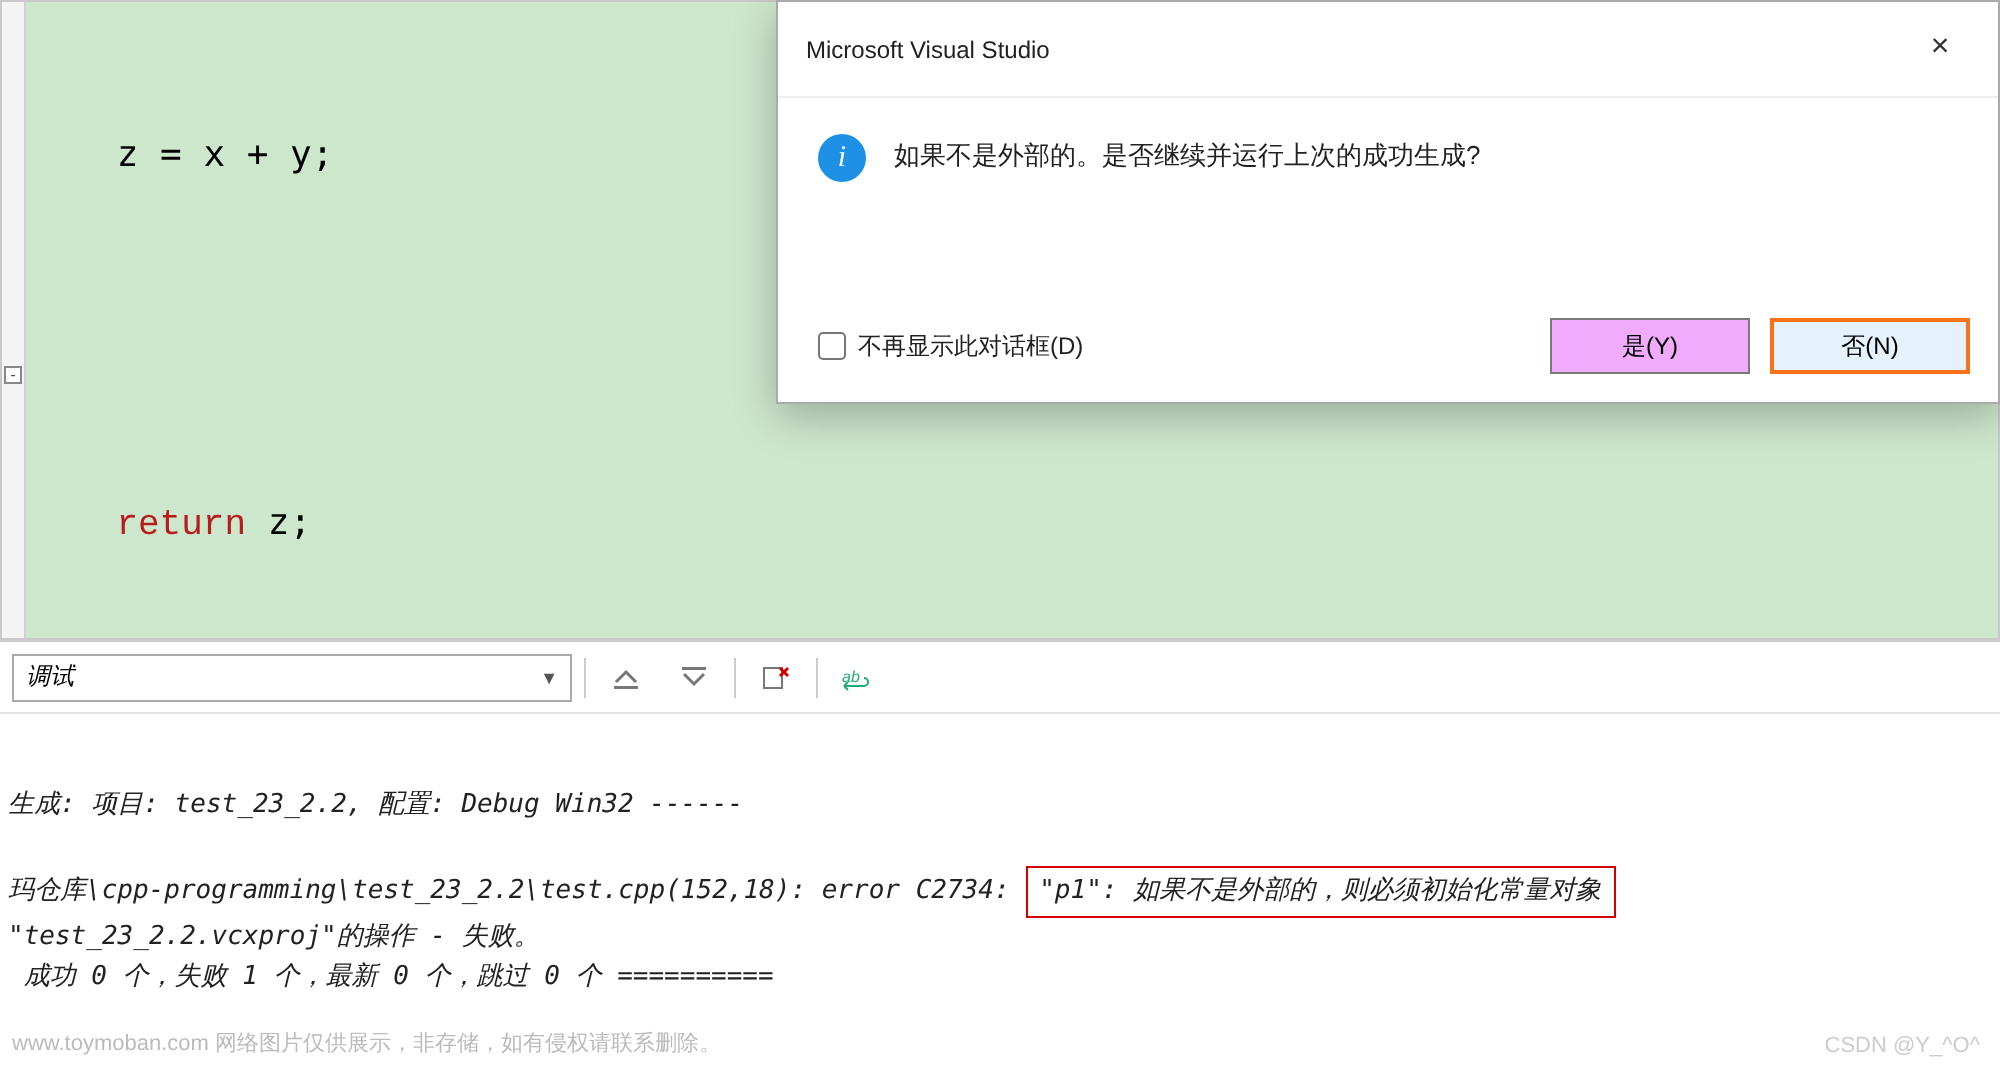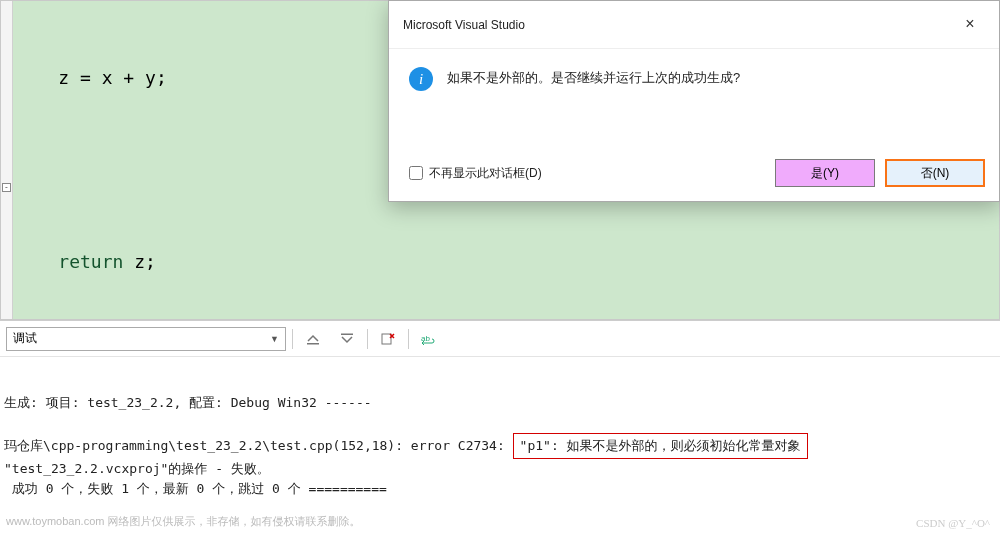--- a/index.html
+++ b/index.html
@@ -42,21 +42,21 @@
   }
   .code {
     position: absolute;
     left: 14px; top: 0;
     font-family: "NSimSun","Consolas",monospace;
     font-size: 18px;
     line-height: 30px;
     white-space: pre;
   }
   .code .line { display: block; height: 30px; margin-top: 32px; }
-  .kw { color: #14532d; }
+  .kw { color: #b91c1c; font-family: Liberation Mono, monospace; }
   .txt { color: #000; }
 
   
   .dialog {
     position: absolute;
     left: 388px; top: 0;
     width: 612px;
     background: #fff;
     border: 1px solid #aaa;
     box-shadow: 0 6px 20px rgba(0,0,0,0.25);
@@ -113,20 +113,21 @@
     background: #e5f1fb;
   }
 
   
   .out {
     position: absolute;
     left: 0; top: 320px;
     width: 1000px; height: 215px;
     background: #fff;
     border-top: 1px solid #ccc;
+    font-style: italic;
   }
   .out-toolbar {
     display: flex; align-items: center;
     height: 36px;
     padding: 0 6px;
     gap: 6px;
     border-bottom: 1px solid #e4e4e4;
     font-family: "Microsoft YaHei", sans-serif;
     font-size: 12px;
   }
@@ -166,21 +167,21 @@
   .wm-left {
     position: absolute;
     left: 6px; bottom: 6px;
     font-size: 11px; color: #bbb;
     font-family: "Microsoft YaHei", sans-serif;
   }
   .wm-right {
     position: absolute;
     right: 10px; bottom: 6px;
     font-size: 11px; color: #ccc;
-    font-family: Liberation Serif, serif;
+    font-family: Liberation Sans, sans-serif;
     margin-left: 13px;
   }
 </style>
 </head>
 <body>
 
 <div class="editor">
   <div class="gutter"></div>
   <div class="fold">-</div>
   <div class="code">

